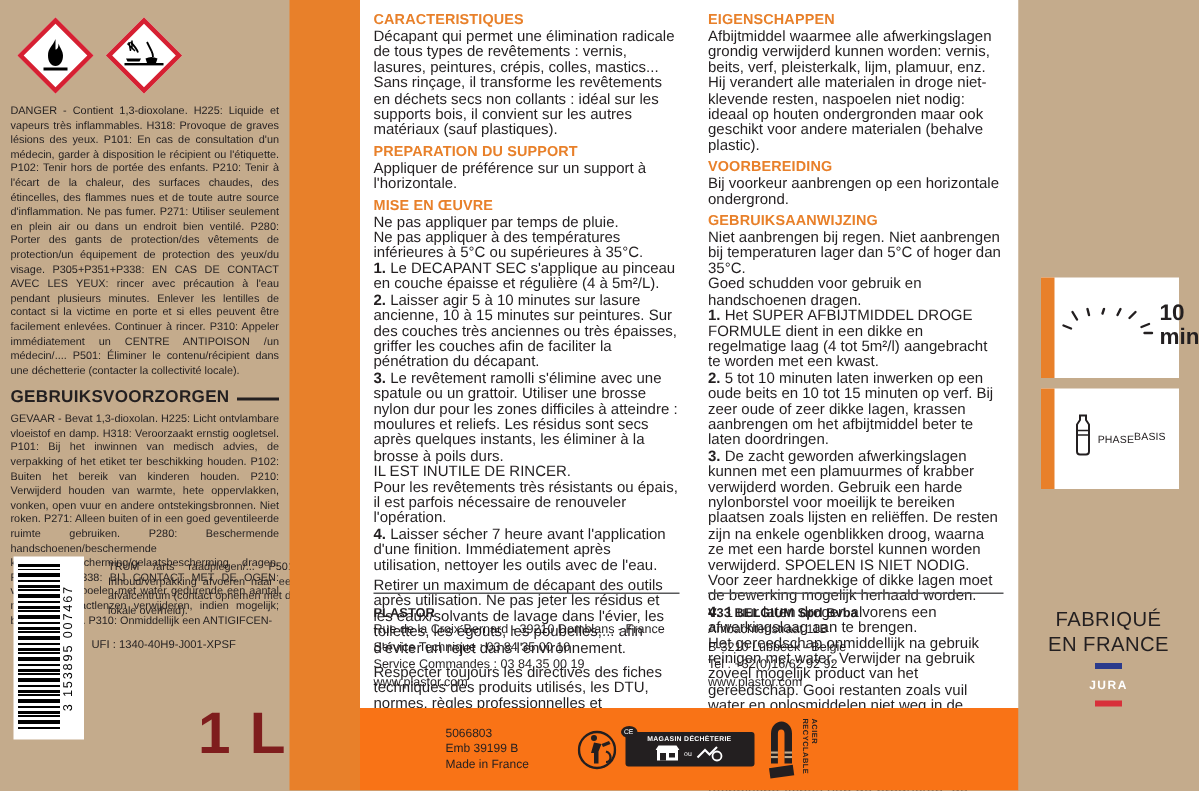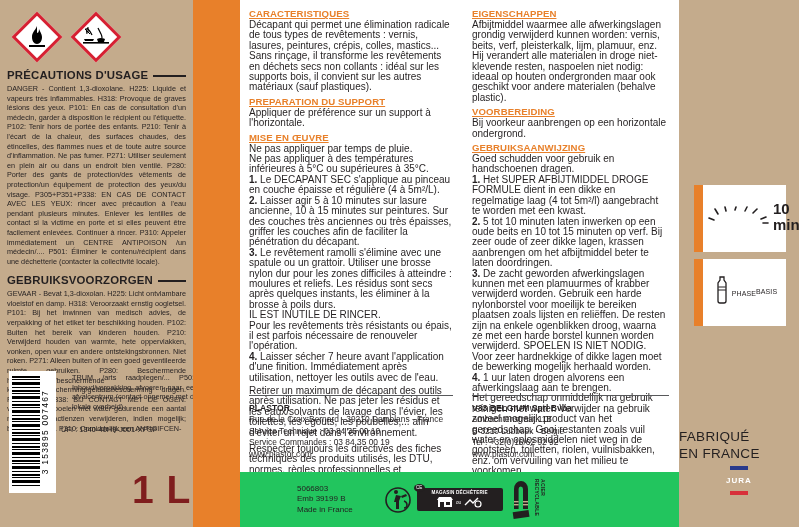--- a/index.html
+++ b/index.html
@@ -110,21 +110,20 @@
     padding: 8px 10px 0 9px;
     position: relative;
   }
   .col-fr { width: 223px; }
   .col-nl { width: 216px; }
 
   .sec-h {
     color: #e8802a; font-weight: bold;
     font-size: 9.6px; letter-spacing: .1px;
     margin: 3px 0 1px 0;
-    text-decoration: underline;
   }
   .sec-h:first-child { margin-top: 0; }
   .p {
     font-size: 10px; line-height: 10.4px;
     color: #231f20;
   }
   .p b { font-weight: bold; }
   .p.it { font-style: italic; }
 
   .contact-block {
@@ -132,21 +131,21 @@
   }
   .contact-rule { height: 1.3px; background: #58595b; margin-bottom: 7px; }
   .c-name { font-size: 8.6px; font-weight: bold; color: #231f20; line-height: 11.4px; }
   .c-line { font-size: 8.4px; color: #231f20; line-height: 11.4px; }
 
   
   .bottom-strip {
     position: absolute;
     left: 240px; top: 472px;
     width: 439px; height: 55px;
-    background: #22c55e;
+    background: #f97316;
     display: flex; align-items: center;
   }
   .emb {
     margin-left: 57px;
     font-size: 8px; line-height: 10.4px; color: #231f20;
   }
   .recyc-icons { display: flex; align-items: center; gap: 6px; margin-left: 32px; }
   .tidyman svg { display: block; }
   .magasin {
     background: #231f20; color: #fff;
@@ -208,22 +207,22 @@
   }
   .b-big sup { font-size: 8px; vertical-align: super; }
   .b-cap {
     font-size: 7px; color: #231f20; text-align: center;
     line-height: 8.6px; margin-top: 3px; letter-spacing: .1px;
   }
   .clock-row { display: flex; align-items: center; justify-content: center; }
   .b-icon { margin-bottom: 1px; }
 
   .made-in {
-    position: absolute; left: 0; top: 428px;
-    width: 120px; 
+    position: absolute; left: 0; top: 404px;
+    width: 120px; text-align: center;
   }
   .made-in .mi-l {
     font-size: 13.5px; color: #231f20; line-height: 17px;
     letter-spacing: .3px;
   }
   .jura-row {
     display: flex; align-items: center; justify-content: center;
     gap: 6px; margin-top: 4px; flex-direction: column;
   }
   .flag-b { width: 18px; height: 4px; background: #2a3a8c; }
@@ -252,24 +251,20 @@
           <path d="M6 6 q4 4 5 7" stroke="#000" stroke-width="1.2" fill="none"></path>
           <path d="M3 17 h10 l-1 2 h-8 z" fill="#000"></path>
           <path d="M17 6 l3 6" stroke="#000" stroke-width="1.2" fill="none"></path>
           <path d="M16 17 q4 -2 8 0 l-1 3 q-3 1 -6 0 z" fill="#000"></path>
           <path d="M20 12 q1 2 1 4" stroke="#000" stroke-width="1.2" fill="none"></path>
           <rect x="2" y="20" width="26" height="1.6" fill="#000"></rect>
         </svg>
       </div>
     </div>
 
-    <div class="hdr-row">
-      <span class="hdr-fr">PRÉCAUTIONS D'USAGE</span>
-      <span class="hdr-rule"></span>
-    </div>
     <div class="body-txt" style="margin-bottom:8px">DANGER - Contient 1,3-dioxolane. H225: Liquide et vapeurs très inflammables. H318: Provoque de graves lésions des yeux. P101: En cas de consultation d'un médecin, garder à disposition le récipient ou l'étiquette. P102: Tenir hors de portée des enfants. P210: Tenir à l'écart de la chaleur, des surfaces chaudes, des étincelles, des flammes nues et de toute autre source d'inflammation. Ne pas fumer. P271: Utiliser seulement en plein air ou dans un endroit bien ventilé. P280: Porter des gants de protection/des vêtements de protection/un équipement de protection des yeux/du visage. P305+P351+P338: EN CAS DE CONTACT AVEC LES YEUX: rincer avec précaution à l'eau pendant plusieurs minutes. Enlever les lentilles de contact si la victime en porte et si elles peuvent être facilement enlevées. Continuer à rincer. P310: Appeler immédiatement un CENTRE ANTIPOISON /un médecin/.... P501: Éliminer le contenu/récipient dans une déchetterie (contacter la collectivité locale).</div>
 
     <div class="hdr-row">
       <span class="hdr-fr">GEBRUIKSVOORZORGEN</span>
       <span class="hdr-rule"></span>
     </div>
     <div class="body-txt">GEVAAR - Bevat 1,3-dioxolan. H225: Licht ontvlambare vloeistof en damp. H318: Veroorzaakt ernstig oogletsel. P101: Bij het inwinnen van medisch advies, de verpakking of het etiket ter beschikking houden. P102: Buiten het bereik van kinderen houden. P210: Verwijderd houden van warmte, hete oppervlakken, vonken, open vuur en andere ontstekingsbronnen. Niet roken. P271: Alleen buiten of in een goed geventileerde ruimte gebruiken. P280: Beschermende handschoenen/beschermende kleding/oogbescherming/gelaatsbescherming dragen. P305+P351+P338: BIJ CONTACT MET DE OGEN: voorzichtig afspoelen met water gedurende een aantal minuten; contactlenzen verwijderen, indien mogelijk; blijven spoelen. P310: Onmiddellijk een ANTIGIFCEN-</div>
 
     <div class="barcode-wrap">
       <div class="barcode">
@@ -323,20 +318,21 @@
 
     <div class="col col-nl">
       <div class="sec-h">EIGENSCHAPPEN</div>
       <div class="p" style="white-space:pre-line">Afbijtmiddel waarmee alle afwerkingslagen grondig verwijderd kunnen worden: vernis, beits, verf, pleisterkalk, lijm, plamuur, enz.
 Hij verandert alle materialen in droge niet-klevende resten, naspoelen niet nodig: ideaal op houten ondergronden maar ook geschikt voor andere materialen (behalve plastic).</div>
 
       <div class="sec-h">VOORBEREIDING</div>
       <div class="p">Bij voorkeur aanbrengen op een horizontale ondergrond.</div>
 
       <div class="sec-h">GEBRUIKSAANWIJZING</div>
+      <div class="p">Niet aanbrengen bij regen. Niet aanbrengen bij temperaturen lager dan 5°C of hoger dan 35°C.</div>
       <div class="p">Goed schudden voor gebruik en handschoenen dragen.</div>
 
       <div class="p"><b>1.</b><span> Het SUPER AFBIJTMIDDEL DROGE FORMULE dient in een dikke en regelmatige laag (4 tot 5m²/l) aangebracht te worden met een kwast.</span></div>
       <div class="p"><b>2.</b><span> 5 tot 10 minuten laten inwerken op een oude beits en 10 tot 15 minuten op verf. Bij zeer oude of zeer dikke lagen, krassen aanbrengen om het afbijtmiddel beter te laten doordringen.</span></div>
       <div class="p"><b>3.</b><span> De zacht geworden afwerkingslagen kunnen met een plamuurmes of krabber verwijderd worden. Gebruik een harde nylonborstel voor moeilijk te bereiken plaatsen zoals lijsten en reliëffen. De resten zijn na enkele ogenblikken droog, waarna ze met een harde borstel kunnen worden verwijderd. SPOELEN IS NIET NODIG. Voor zeer hardnekkige of dikke lagen moet de bewerking mogelijk herhaald worden.</span></div>
       <div class="p"><b>4.</b><span> 1 uur laten drogen alvorens een afwerkingslaag aan te brengen.</span></div>
 
       <div class="p">Het gereedschap onmiddellijk na gebruik reinigen met water. Verwijder na gebruik zoveel mogelijk product van het gereedschap. Gooi restanten zoals vuil water en oplosmiddelen niet weg in de gootsteen, toiletten, riolen, vuilnisbakken, enz. om vervuiling van het milieu te voorkomen.</div>
       <div class="p" style="margin-top:6px">Respecteer altijd de richtlijnen op de technische fiches van de producten, de WTCB-richtlijnen, de normen, professionele regels en de wetgeving.</div>
       <div class="p it">Na gebruik de verpakking opnieuw goed sluiten.</div>

